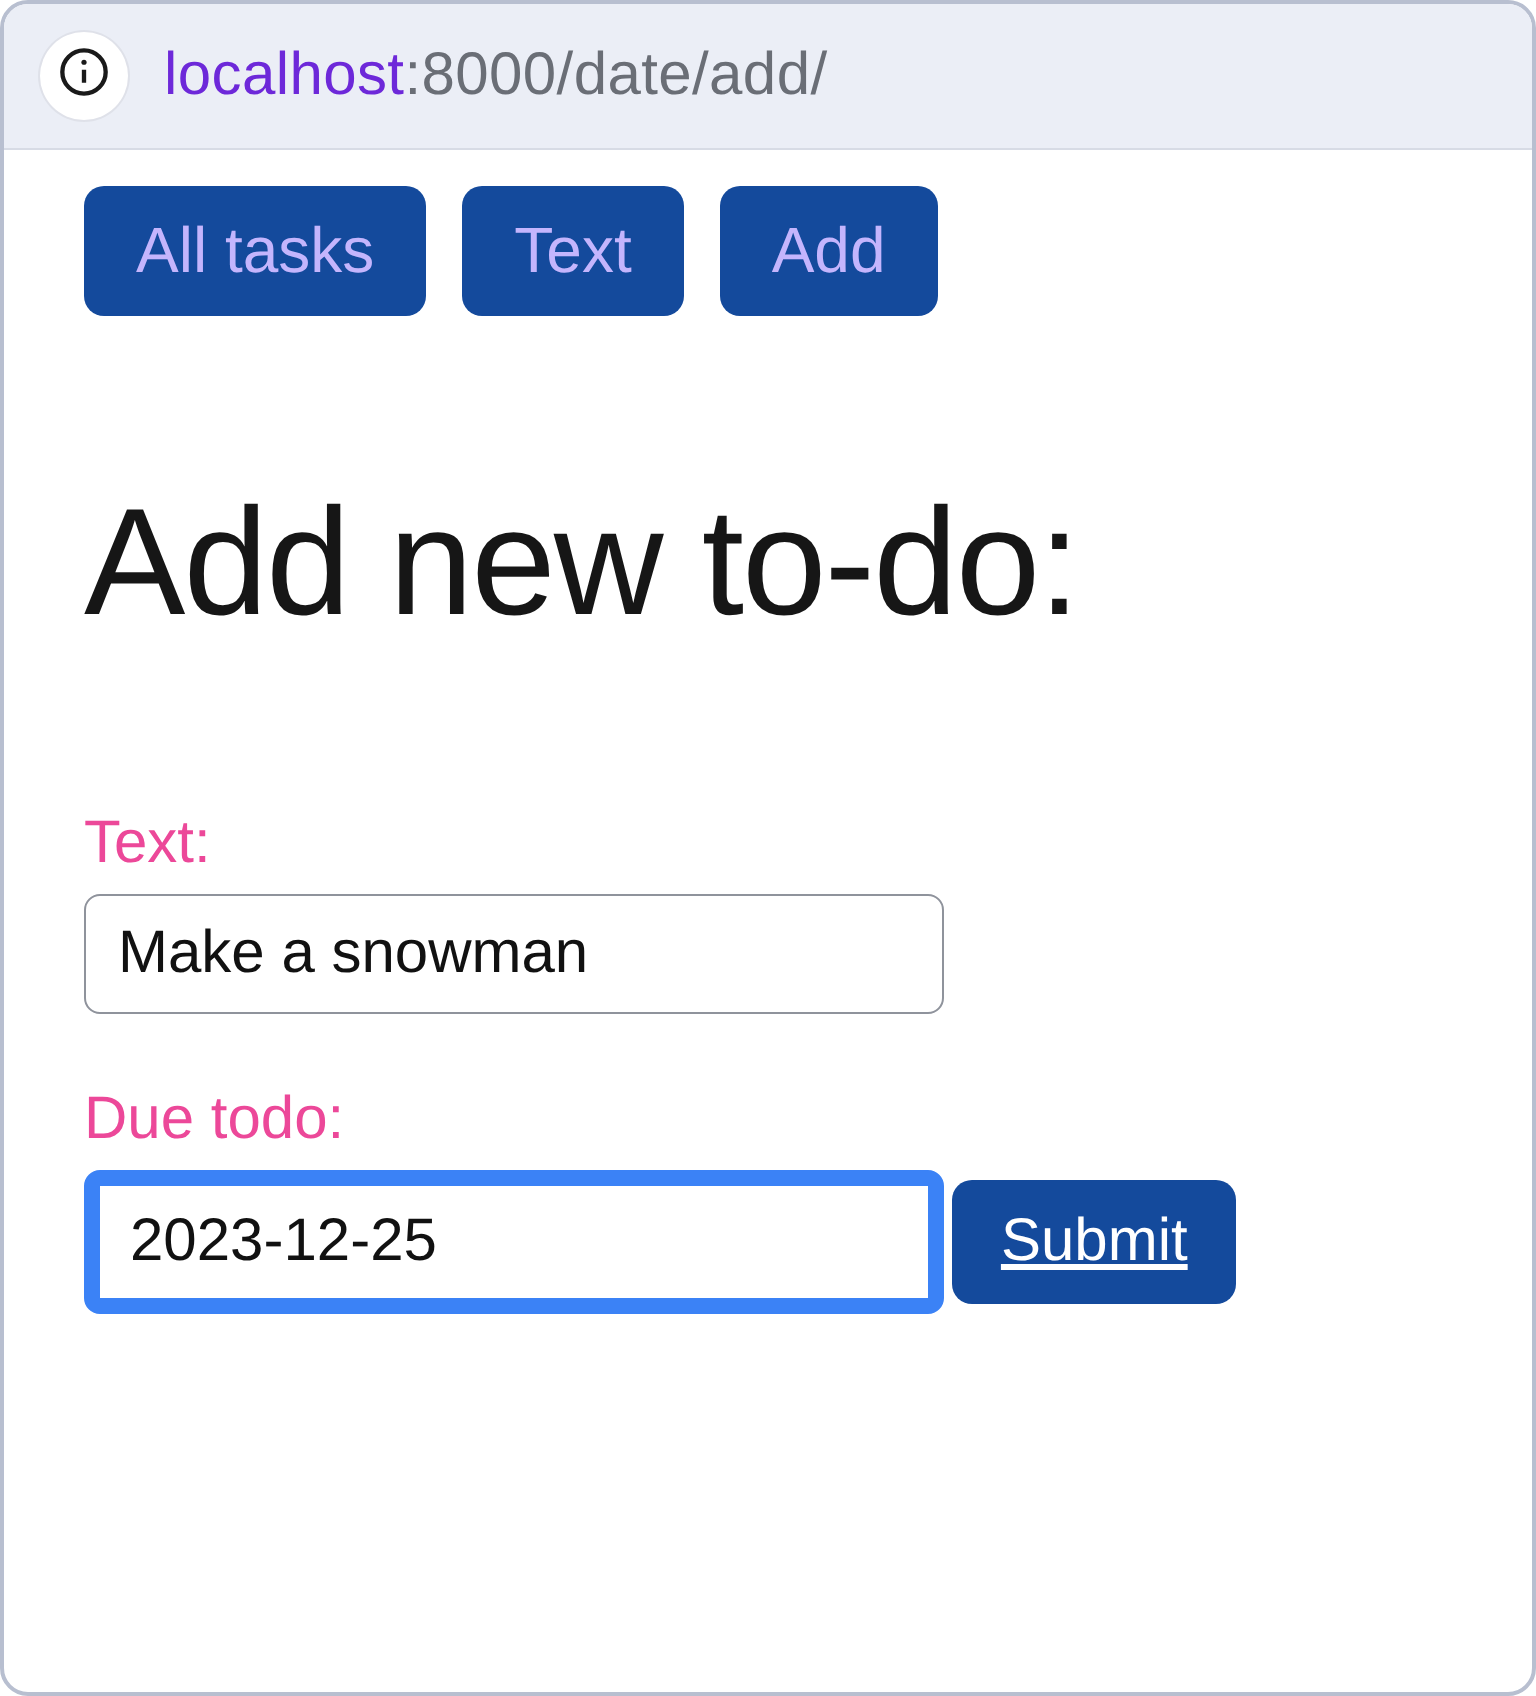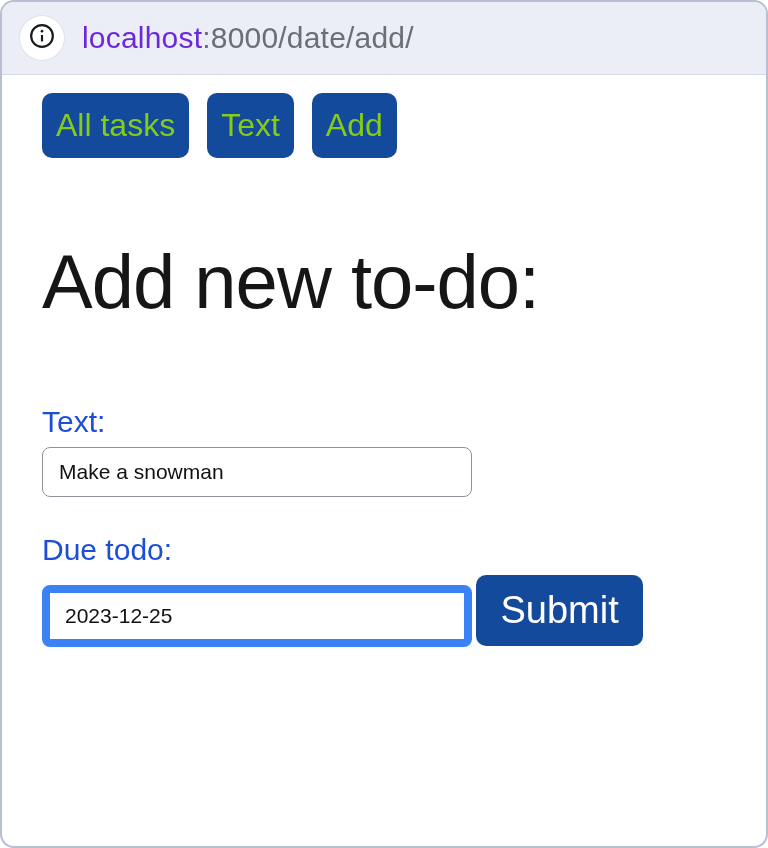--- a/index.html
+++ b/index.html
@@ -52,69 +52,70 @@
     .page {
       padding: 18px 40px 40px 40px;
     }
     .nav-row {
       display: flex;
       gap: 18px;
       margin-bottom: 80px;
     }
     .nav-btn {
       background: #144a9c;
-      color: #84cc16;
+      color: #c4b5fd;
       border: none;
       border-radius: 10px;
-      padding: 14px 14px;
+      padding: 14px 26px;
       font-size: 32px;
       font-weight: 500;
       cursor: pointer;
       font-family: inherit;
     }
     .page-heading {
       font-size: 76px;
       font-weight: 400;
       color: #161616;
       letter-spacing: -1px;
       margin-bottom: 80px;
     }
     .form-label {
       font-size: 30px;
-      color: #1d4ed8;
+      color: #ec4899;
       margin-bottom: 8px;
       display: block;
     }
     .text-input {
       width: 430px;
-      font-size: 21px;
+      font-size: 30px;
       padding: 12px 16px;
       border: 1px solid #8f939c;
       border-radius: 8px;
       font-family: inherit;
       color: #111;
       background: #fff;
       margin-bottom: 36px;
       outline: none;
     }
     .text-input.focused {
       border: 8px solid #3b82f6;
       padding: 11px 15px;
       margin-bottom: 18px;
     }
     .submit-btn {
       background: #144a9c;
       color: #fff;
       border: none;
       border-radius: 10px;
       padding: 14px 24px;
-      font-size: 38px;
+      font-size: 30px;
       font-weight: 500;
       cursor: pointer;
       font-family: inherit;
+      text-decoration: underline;
     }
   </style>
 </head>
 <body>
 
 <div class="address-bar">
   <div class="info-icon-wrap">
     <span>
       <svg viewBox="0 0 24 24" fill="none" stroke="#1a1a1a" stroke-width="2">
         <circle cx="12" cy="12" r="10"></circle>

